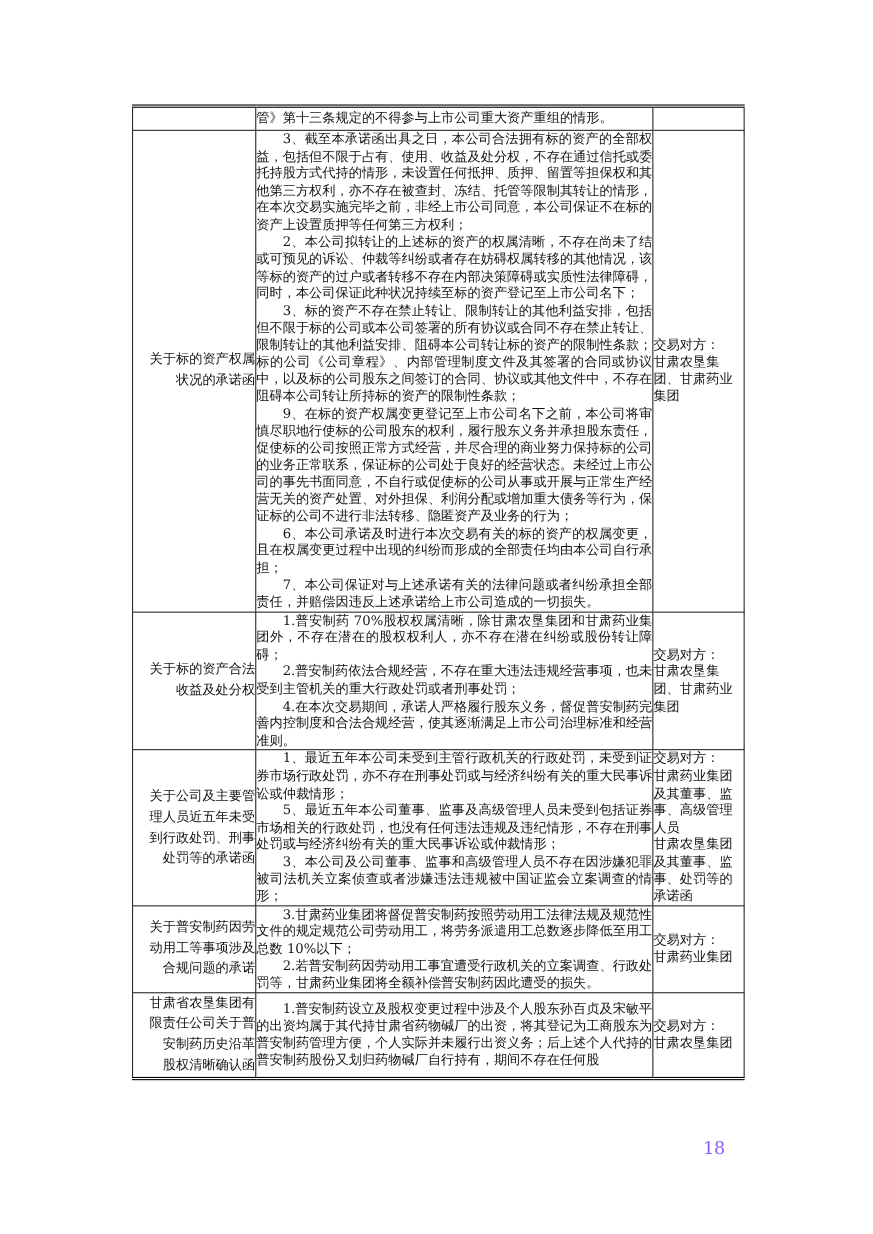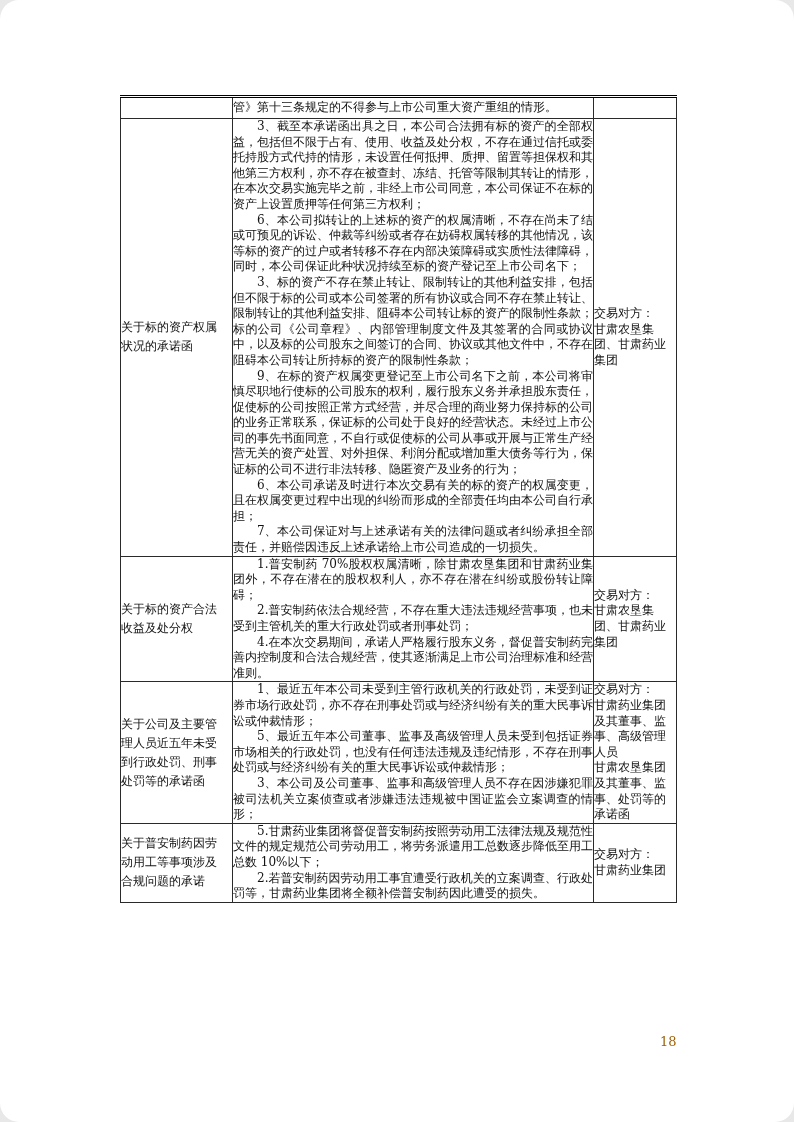--- a/index.html
+++ b/index.html
@@ -1,62 +1,62 @@
 <!DOCTYPE html>
 <html><head>
 <meta charset="utf-8">
 <style>
   html,body { margin:0; padding:0; background:#e8e8e8; }
   .sheet {
     position:relative; width:794px; height:1122px; margin:0 auto;
     background:#ffffff; overflow:hidden;
     font-family:"DejaVu Serif","Liberation Serif",serif;
     color:#121212;
-    border-radius:19px;
   }
   table.doc {
     position:absolute; left:120px; top:95px; width:556px;
     border-collapse:collapse; table-layout:fixed;
   }
   table.doc td {
     border:1px solid #2a2a2a;
     font-size:12px;
     padding:0;
     vertical-align:middle;
     overflow:hidden;
   }
   tr.first-row td { border-top:3px double #000; }
   tr.last-row td  { border-bottom:3px double #000; }
 
   td.cell-left {
-    text-align:left;
+    text-align:right;
     line-height:19px;
     white-space:pre-line;
     padding:2px 4px;
+    font-family:Liberation Mono, monospace;
   }
   td.cell-mid {
     vertical-align:top;
     padding:1px 6px;
   }
   td.cell-mid p {
     margin:0;
     text-align:justify;
     text-indent:2em;
     line-height:15.6px;
   }
   td.cell-mid p.noindent { text-indent:0; }
   td.cell-right {
     text-align:left;
     padding:2px 5px;
     line-height:15.6px;
   }
   .clipwrap { height:62px; overflow:hidden; }
   .page-number {
-    position:absolute; top:1034px; left:660px;
-    font-size:13px; color:#a16207;
+    position:absolute; top:1034px; left:639px;
+    font-size:16px; color:#8b5cf6;
     font-family:"DejaVu Serif","Liberation Serif",serif;
   }
 </style>
 </head>
 <body>
 
 <div class="sheet">
   <table class="doc">
     <colgroup>
       <col style="width:112px">
@@ -71,21 +71,21 @@
           <p class="noindent">管》第十三条规定的不得参与上市公司重大资产重组的情形。</p>
         </td>
         <td class="cell-right"></td>
       </tr>
 
       <tr>
         <td class="cell-left">关于标的资产权属
 状况的承诺函</td>
         <td class="cell-mid">
           <p>3、截至本承诺函出具之日，本公司合法拥有标的资产的全部权益，包括但不限于占有、使用、收益及处分权，不存在通过信托或委托持股方式代持的情形，未设置任何抵押、质押、留置等担保权和其他第三方权利，亦不存在被查封、冻结、托管等限制其转让的情形，在本次交易实施完毕之前，非经上市公司同意，本公司保证不在标的资产上设置质押等任何第三方权利；</p>
-          <p>6、本公司拟转让的上述标的资产的权属清晰，不存在尚未了结或可预见的诉讼、仲裁等纠纷或者存在妨碍权属转移的其他情况，该等标的资产的过户或者转移不存在内部决策障碍或实质性法律障碍，同时，本公司保证此种状况持续至标的资产登记至上市公司名下；</p>
+          <p>2、本公司拟转让的上述标的资产的权属清晰，不存在尚未了结或可预见的诉讼、仲裁等纠纷或者存在妨碍权属转移的其他情况，该等标的资产的过户或者转移不存在内部决策障碍或实质性法律障碍，同时，本公司保证此种状况持续至标的资产登记至上市公司名下；</p>
           <p>3、标的资产不存在禁止转让、限制转让的其他利益安排，包括但不限于标的公司或本公司签署的所有协议或合同不存在禁止转让、限制转让的其他利益安排、阻碍本公司转让标的资产的限制性条款；标的公司《公司章程》、内部管理制度文件及其签署的合同或协议中，以及标的公司股东之间签订的合同、协议或其他文件中，不存在阻碍本公司转让所持标的资产的限制性条款；</p>
           <p>9、在标的资产权属变更登记至上市公司名下之前，本公司将审慎尽职地行使标的公司股东的权利，履行股东义务并承担股东责任，促使标的公司按照正常方式经营，并尽合理的商业努力保持标的公司的业务正常联系，保证标的公司处于良好的经营状态。未经过上市公司的事先书面同意，不自行或促使标的公司从事或开展与正常生产经营无关的资产处置、对外担保、利润分配或增加重大债务等行为，保证标的公司不进行非法转移、隐匿资产及业务的行为；</p>
           <p>6、本公司承诺及时进行本次交易有关的标的资产的权属变更，且在权属变更过程中出现的纠纷而形成的全部责任均由本公司自行承担；</p>
           <p>7、本公司保证对与上述承诺有关的法律问题或者纠纷承担全部责任，并赔偿因违反上述承诺给上市公司造成的一切损失。</p>
         </td>
         <td class="cell-right">
           <div>交易对方：</div>
           <div>甘肃农垦集团、甘肃药业集团</div>
         </td>
       </tr>
@@ -119,27 +119,42 @@
           <div>甘肃药业集团及其董事、监事、高级管理人员</div>
           <div>甘肃农垦集团及其董事、监事、处罚等的承诺函</div>
         </td>
       </tr>
 
       <tr>
         <td class="cell-left">关于普安制药因劳
 动用工等事项涉及
 合规问题的承诺</td>
         <td class="cell-mid">
-          <p>5.甘肃药业集团将督促普安制药按照劳动用工法律法规及规范性文件的规定规范公司劳动用工，将劳务派遣用工总数逐步降低至用工总数 10%以下；</p>
+          <p>3.甘肃药业集团将督促普安制药按照劳动用工法律法规及规范性文件的规定规范公司劳动用工，将劳务派遣用工总数逐步降低至用工总数 10%以下；</p>
           <p>2.若普安制药因劳动用工事宜遭受行政机关的立案调查、行政处罚等，甘肃药业集团将全额补偿普安制药因此遭受的损失。</p>
         </td>
         <td class="cell-right">
           <div>交易对方：</div>
           <div>甘肃药业集团</div>
         </td>
       </tr>
 
+      <tr class="last-row" style="height:66px">
+        <td class="cell-left">甘肃省农垦集团有
+限责任公司关于普
+安制药历史沿革
+股权清晰确认函</td>
+        <td class="cell-mid">
+          <div class="clipwrap">
+            <p>1.普安制药设立及股权变更过程中涉及个人股东孙百贞及宋敏平的出资均属于其代持甘肃省药物碱厂的出资，将其登记为工商股东为普安制药管理方便，个人实际并未履行出资义务；后上述个人代持的普安制药股份又划归药物碱厂自行持有，期间不存在任何股</p>
+          </div>
+        </td>
+        <td class="cell-right">
+          <div>交易对方：</div>
+          <div>甘肃农垦集团</div>
+        </td>
+      </tr>
 
     </tbody>
   </table>
 
   <div class="page-number">18</div>
 </div>
 
 </body></html>

